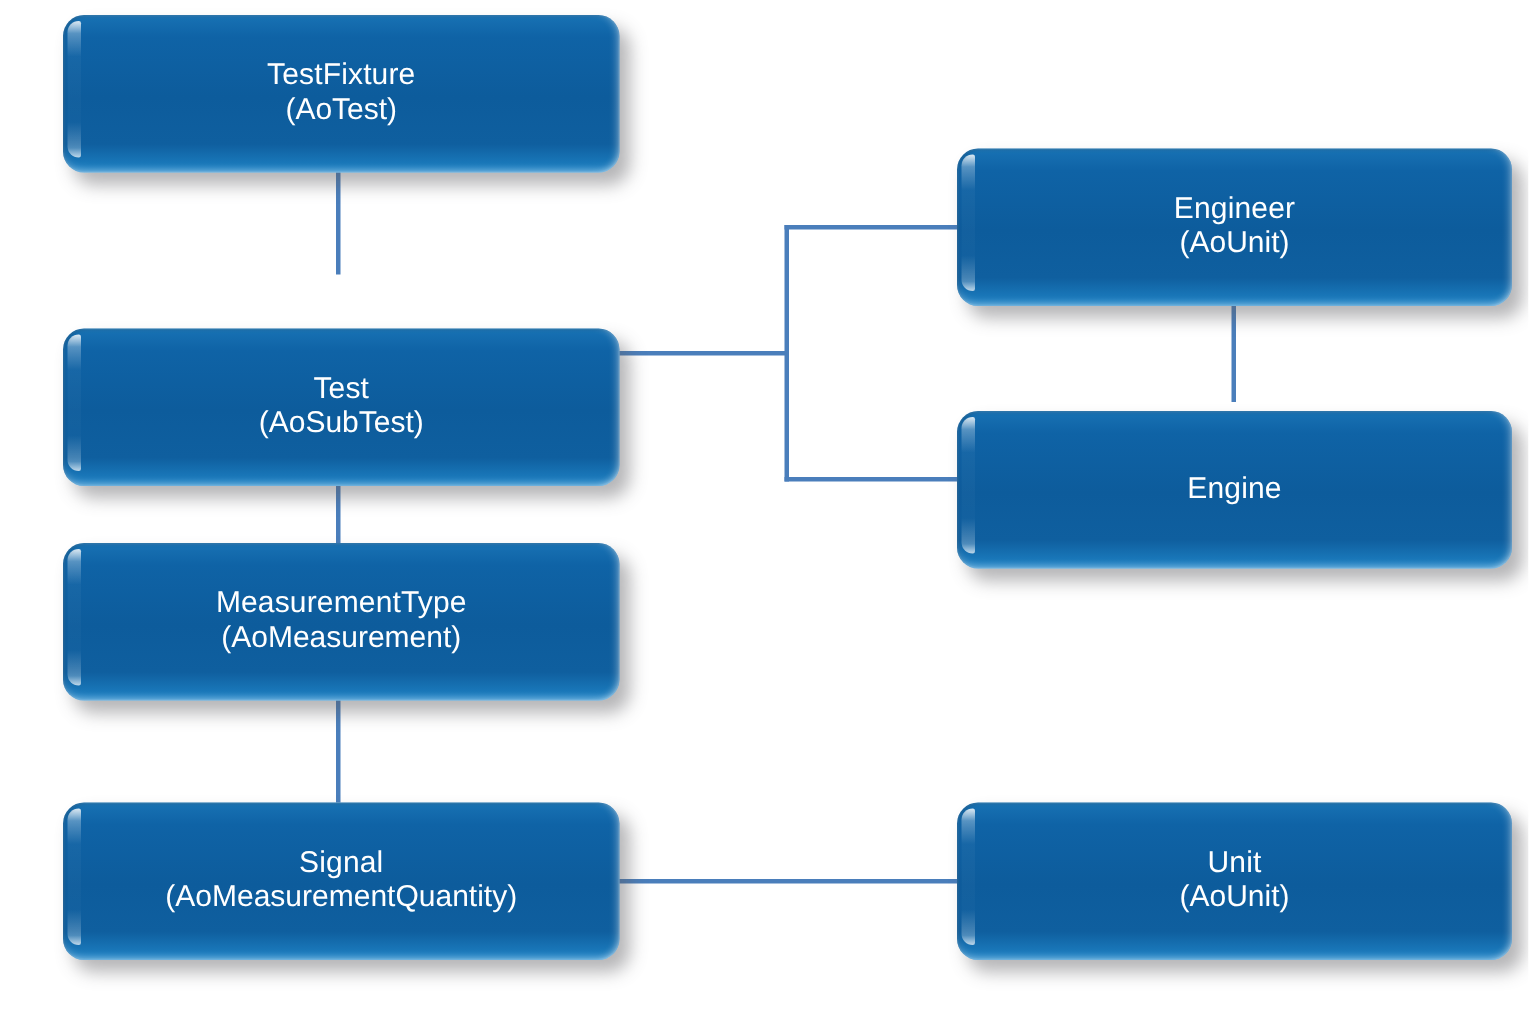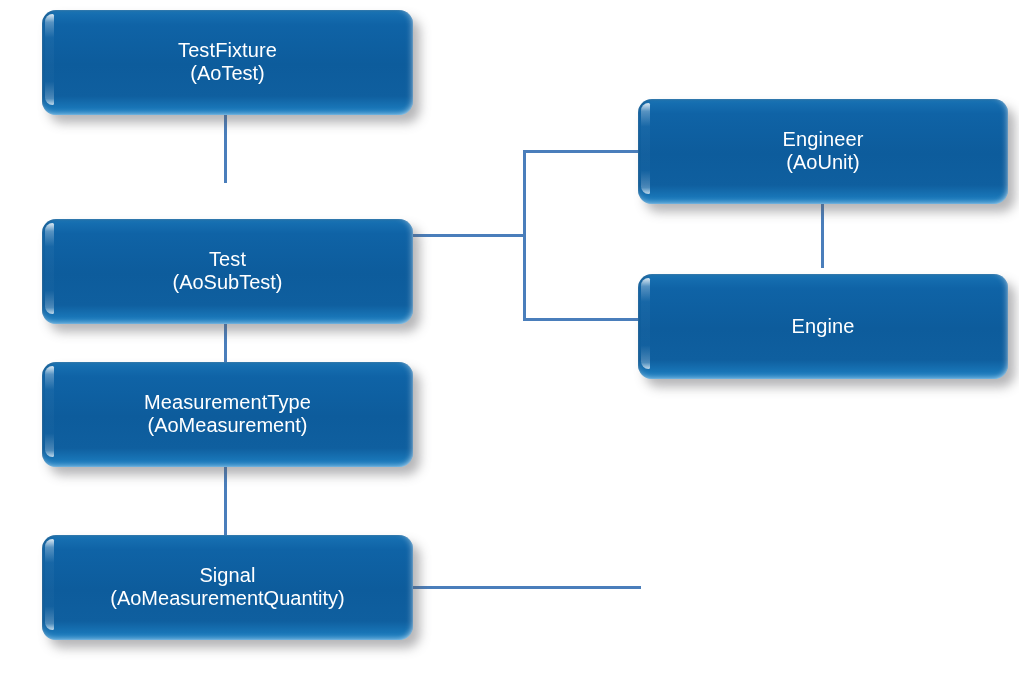--- a/index.html
+++ b/index.html
@@ -149,14 +149,18 @@
 
   <div class="node" style="left:638px; top:99px; width:370px; height:105px;">
     <div class="title">Engineer</div>
     <div class="subtitle">(AoUnit)</div>
   </div>
 
   <div class="node" style="left:638px; top:274px; width:370px; height:105px;">
     <div class="title">Engine</div>
   </div>
 
+  <div class="node" style="left:638px; top:535px; width:370px; height:105px;">
+    <div class="title">Unit</div>
+    <div class="subtitle">(AoUnit)</div>
+  </div>
 
 </div>
 
 </body></html>

